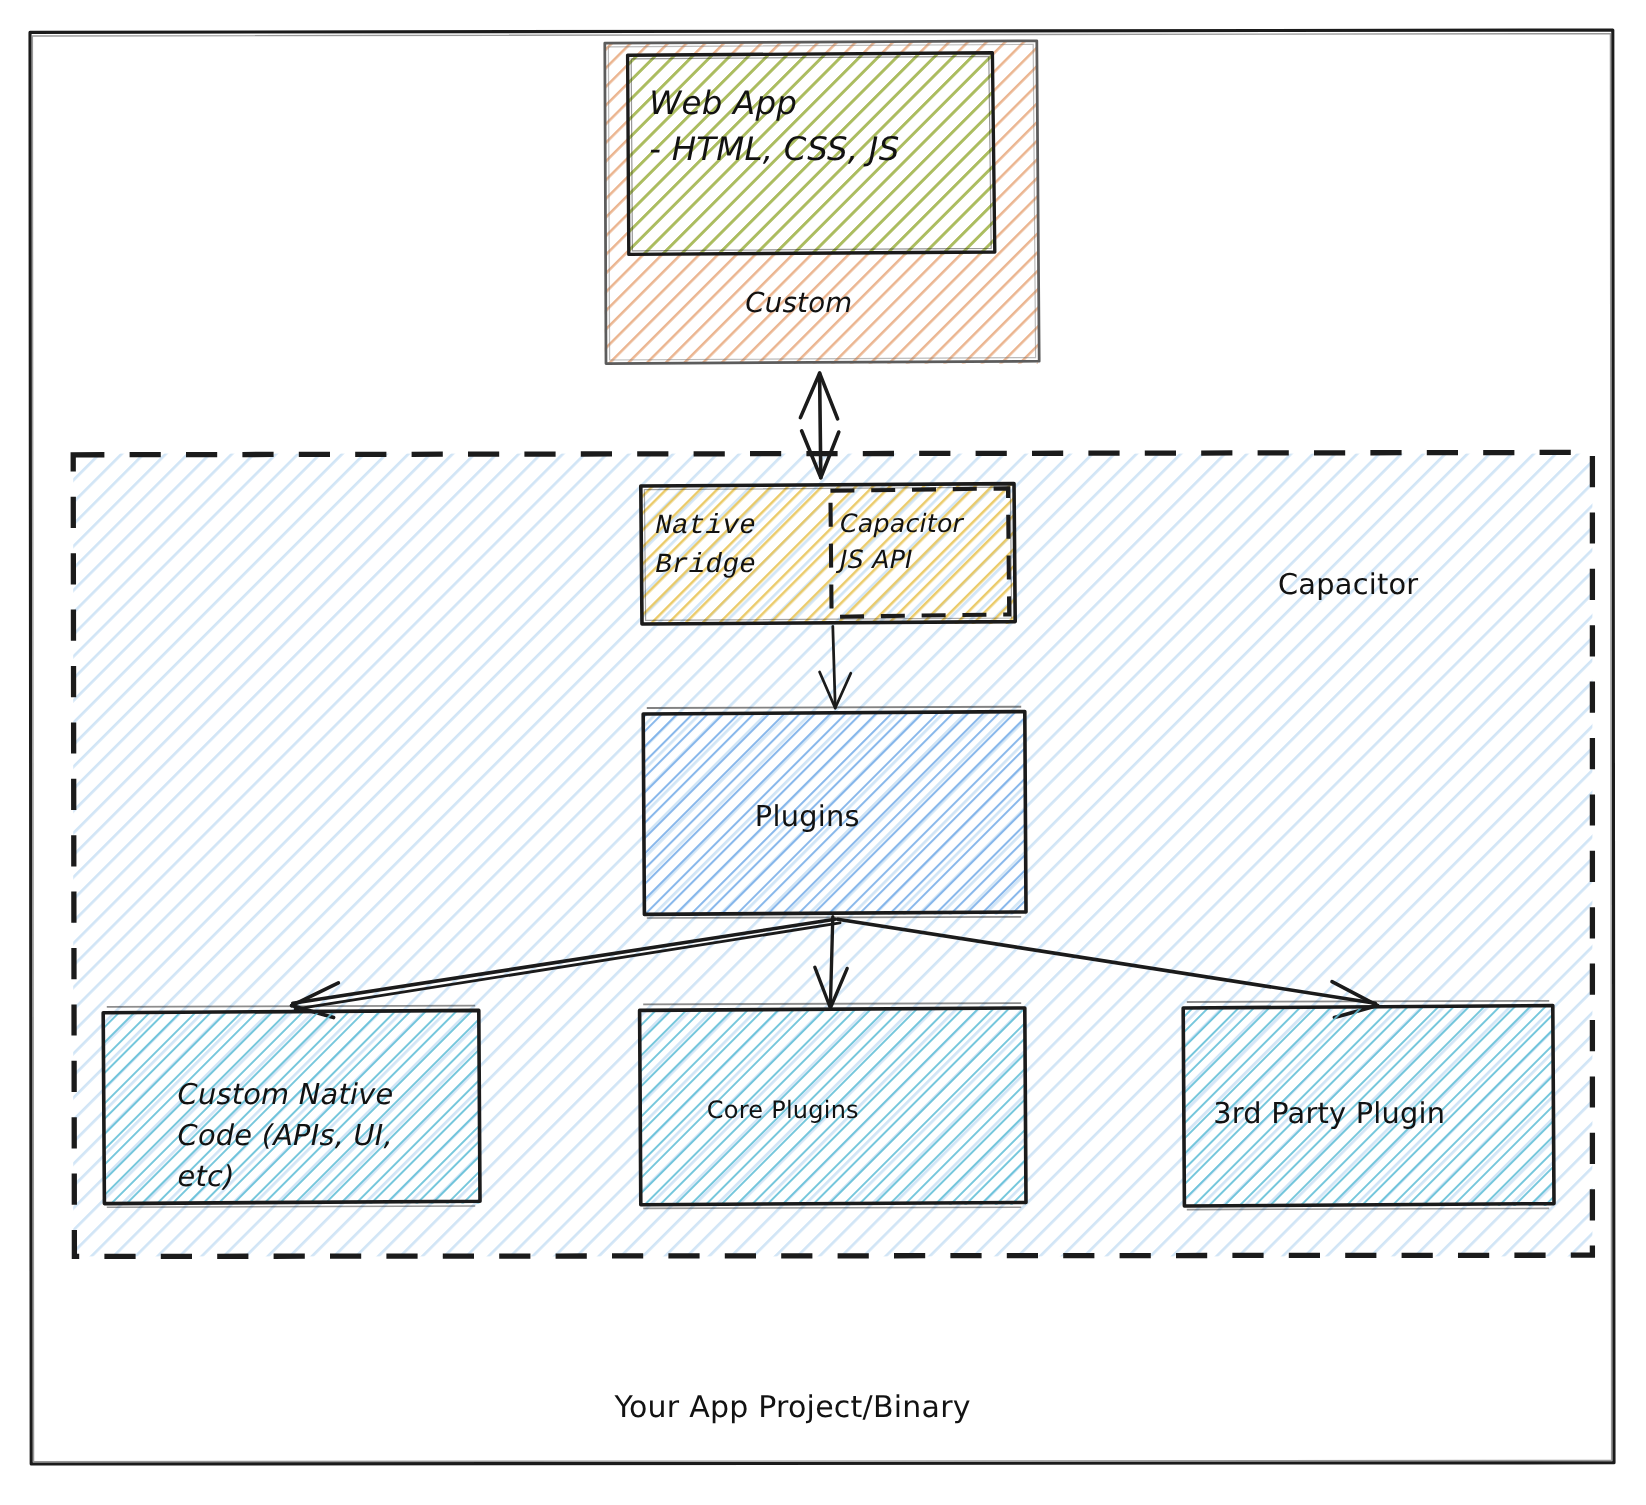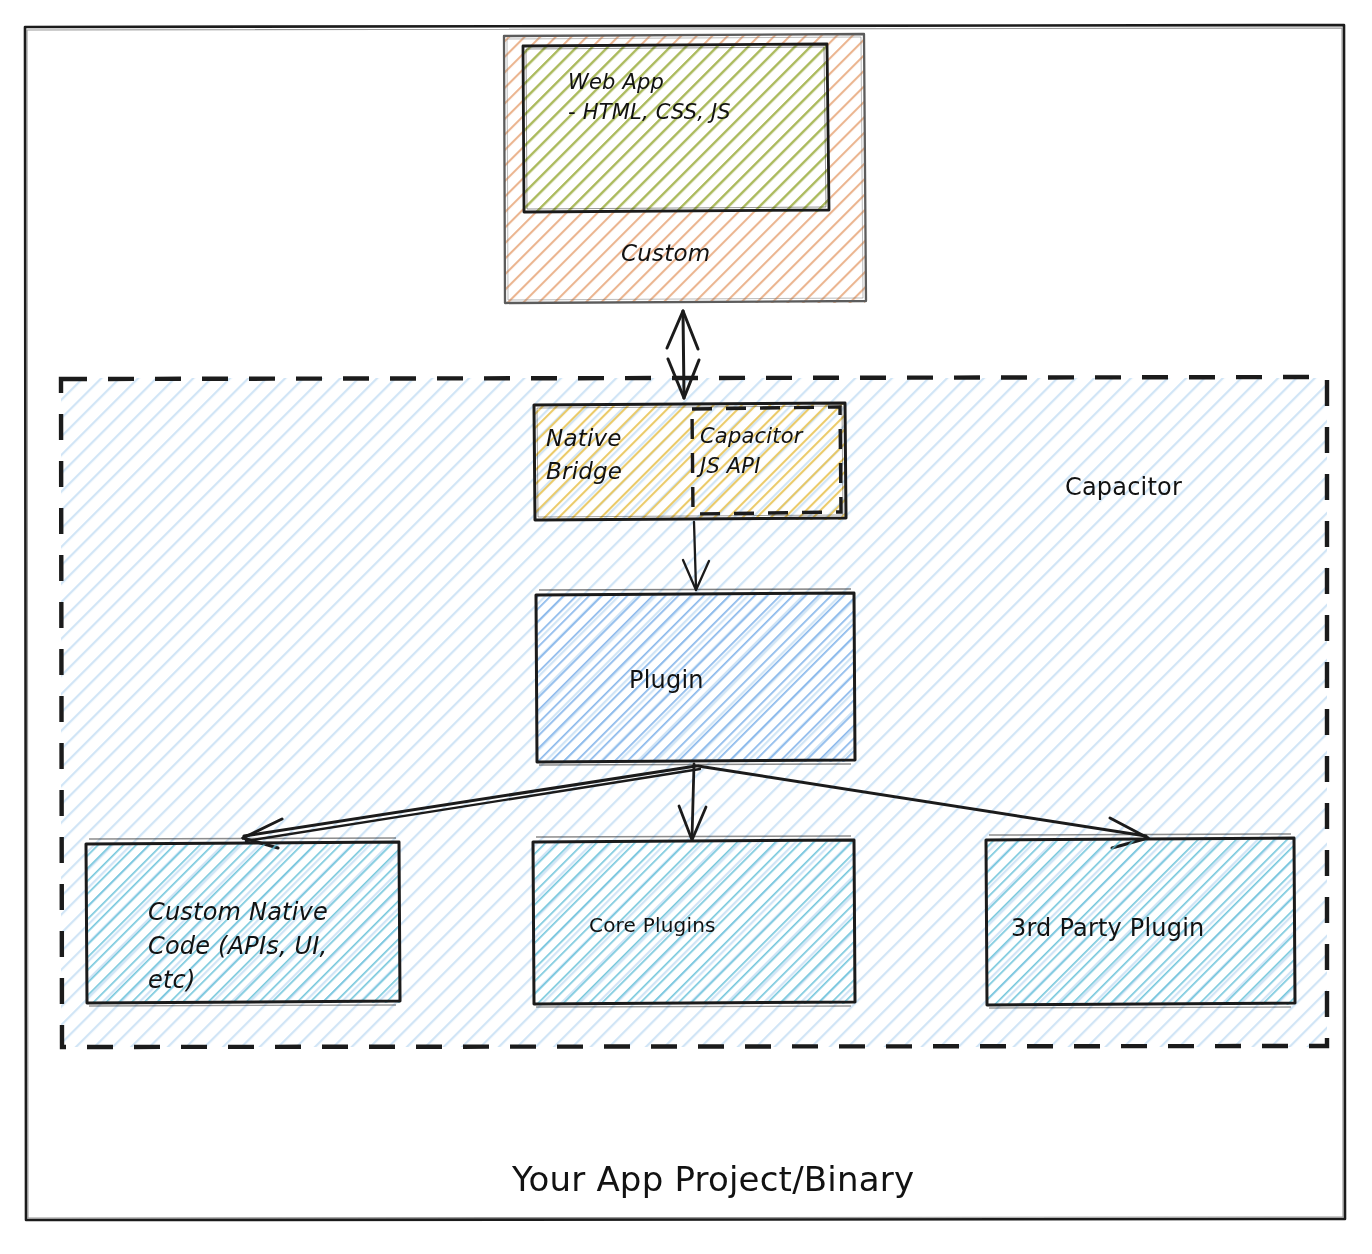--- a/index.html
+++ b/index.html
@@ -28,30 +28,30 @@
     position: absolute;
     font-family: "DejaVu Sans", sans-serif;
     color: #121212;
     white-space: pre;
     line-height: 1.42;
     letter-spacing: 0.2px;
     font-style: italic;
     pointer-events: none;
   }
   .lbl.blk { font-style: normal; }
-  .t-webapp  { left: 568px;  top: 68px;  font-size: 21px; }
+  .t-webapp  { left: 541px;  top: 68px;  font-size: 27px; }
   .t-webview { left: 621px;  top: 237px; font-size: 23px; }
-  .t-bridge  { left: 546px;  top: 422px; font-size: 23px; }
+  .t-bridge  { left: 546px;  top: 422px; font-size: 23px; font-family: Liberation Mono, monospace; }
   .t-jsapi   { left: 700px;  top: 422px; font-size: 21px; }
   .t-capacitor { left: 1065px; top: 470px; font-size: 24px; }
   .t-runtime { left: 629px;  top: 663px; font-size: 24px; }
   .t-custom  { left: 116px;  top: 895px; font-size: 24px; margin-left: 32px; }
   .t-core    { left: 589px;  top: 911px; font-size: 20px; }
   .t-third   { left: 1011px; top: 911px; font-size: 24px; }
-  .t-footer  { left: 512px;  top: 1155px; font-size: 34px; }
+  .t-footer  { left: 512px;  top: 1155px; font-size: 25px; }
 </style>
 </head>
 <body>
 
 <div id="stage">
 
   <svg class="layer" viewBox="0 0 1372 1254" xmlns="http://www.w3.org/2000/svg">
     <defs>
       <pattern id="hatchOrange" width="11" height="11" patternTransform="rotate(45)" patternUnits="userSpaceOnUse">
         <line x1="0" y1="0" x2="0" y2="11" stroke="#e8a87c" stroke-width="4.2" opacity="0.85"></line>
@@ -170,21 +170,21 @@
   <div class="lbl t-webapp"><span>Web App</span><br><span>- HTML, CSS, JS</span><br></div>
 
   <div class="lbl t-webview">Custom</div>
 
   <div class="lbl t-bridge"><span>Native</span><br><span>Bridge</span></div>
 
   <div class="lbl t-jsapi"><span>Capacitor</span><br><span>JS API</span></div>
 
   <div class="lbl blk t-capacitor">Capacitor</div>
 
-  <div class="lbl blk t-runtime">Plugin</div>
+  <div class="lbl blk t-runtime">Plugins</div>
 
   <div class="lbl t-custom"><span>Custom Native</span><br><span>Code (APIs, UI,</span><br><span>etc)</span></div>
 
   <div class="lbl blk t-core">Core Plugins</div>
 
   <div class="lbl blk t-third">3rd Party Plugin</div>
 
   <div class="lbl blk t-footer">Your App Project/Binary</div>
 
 </div>

